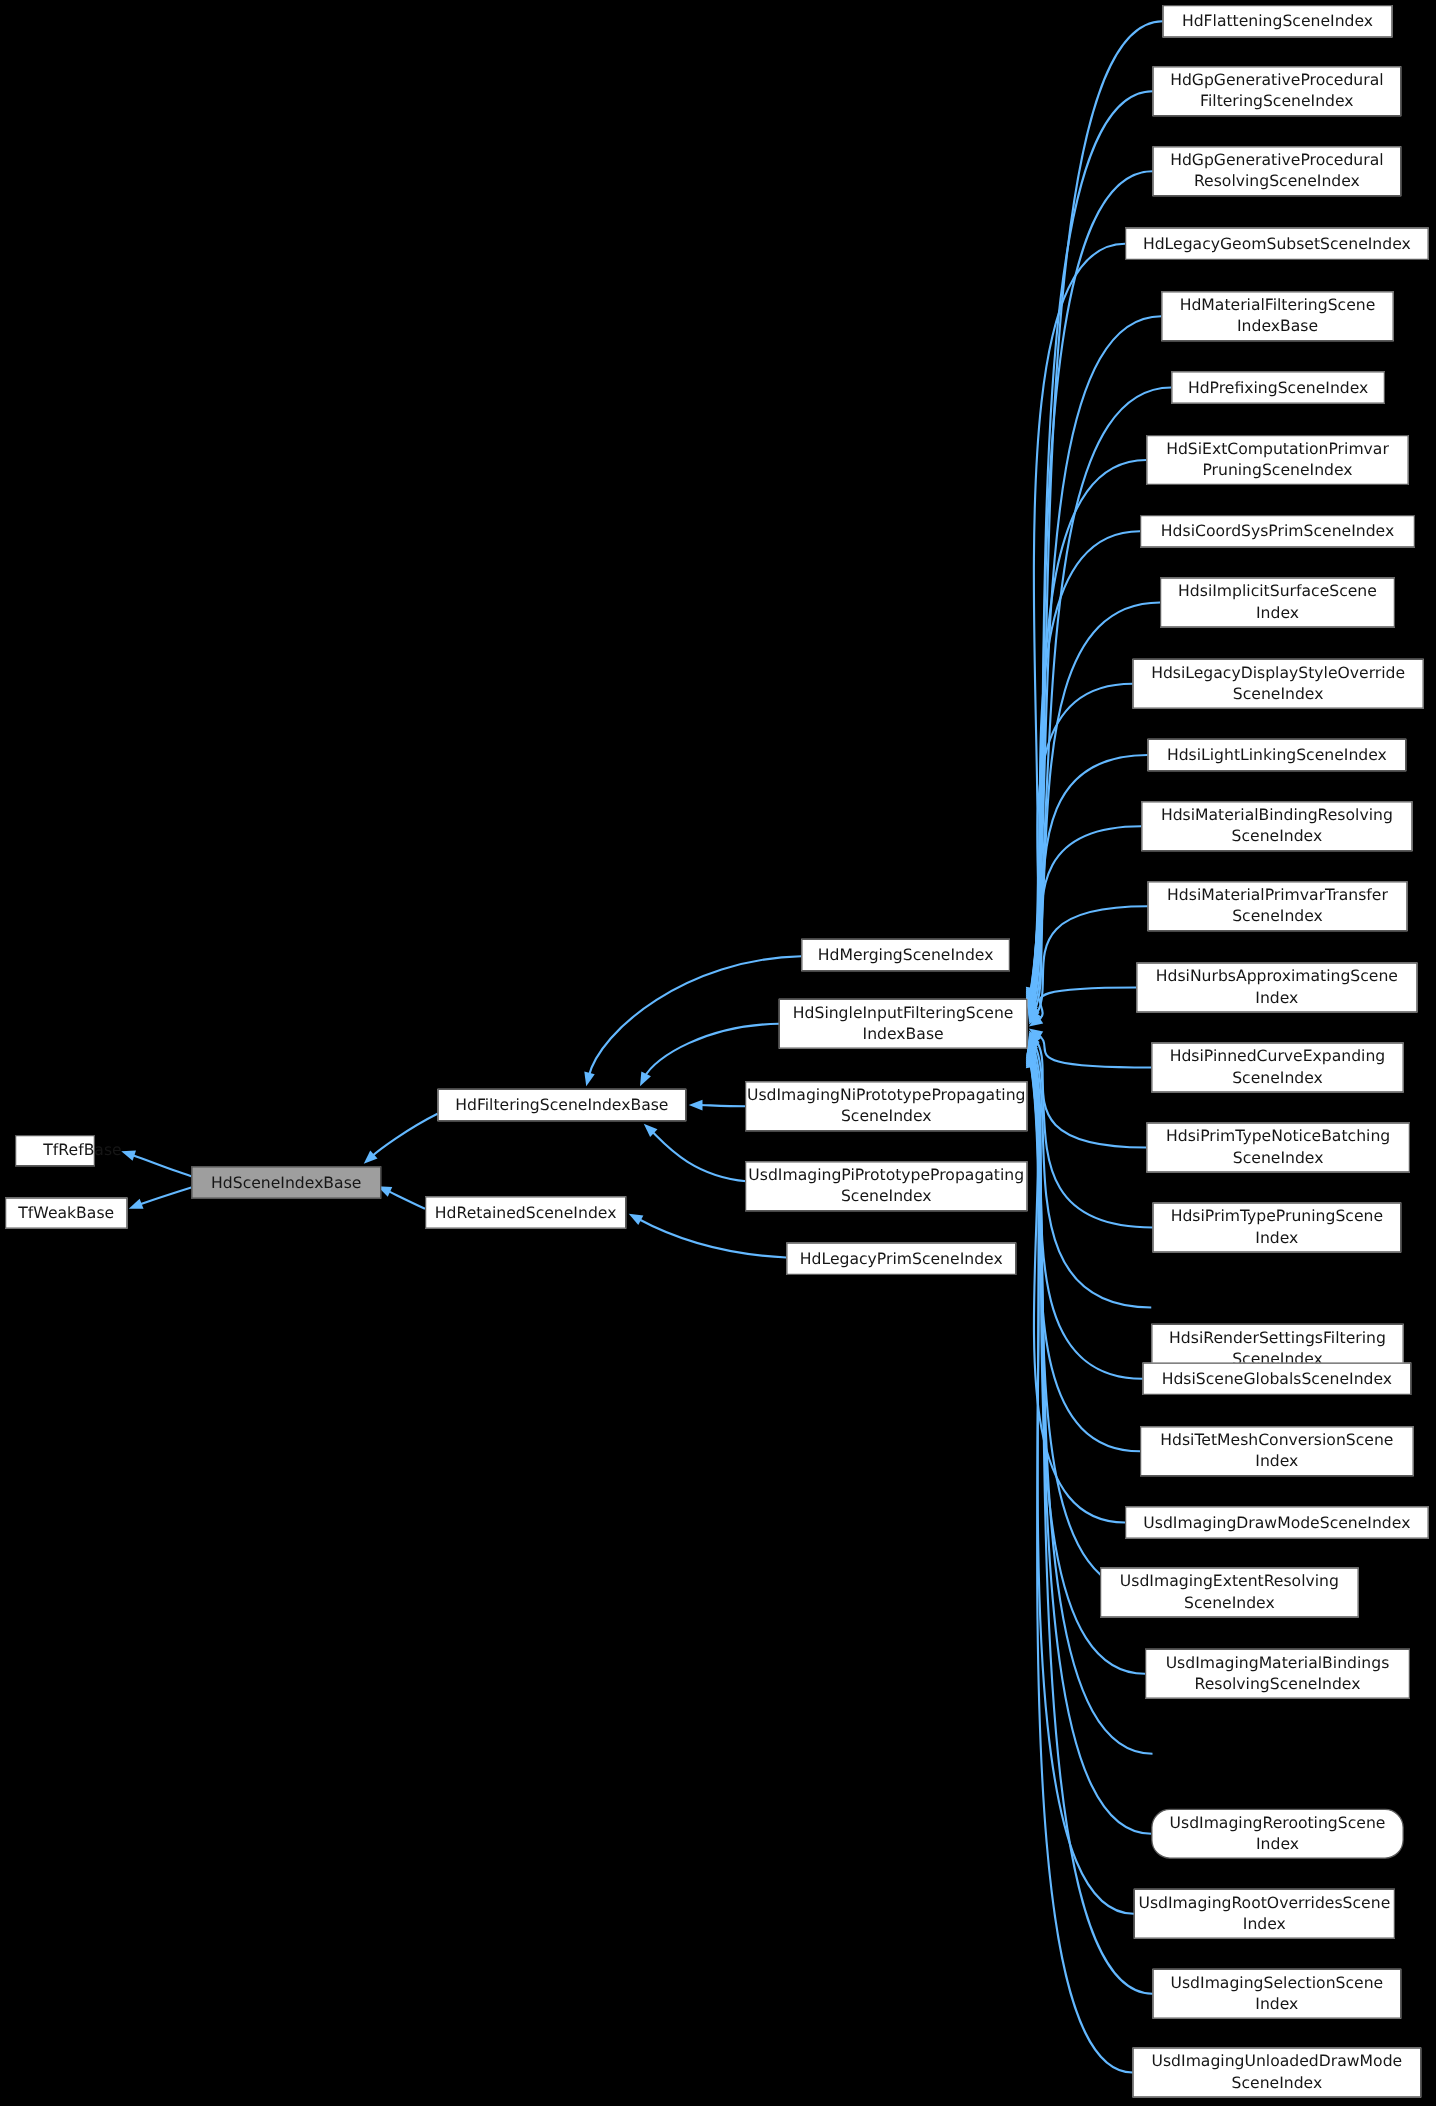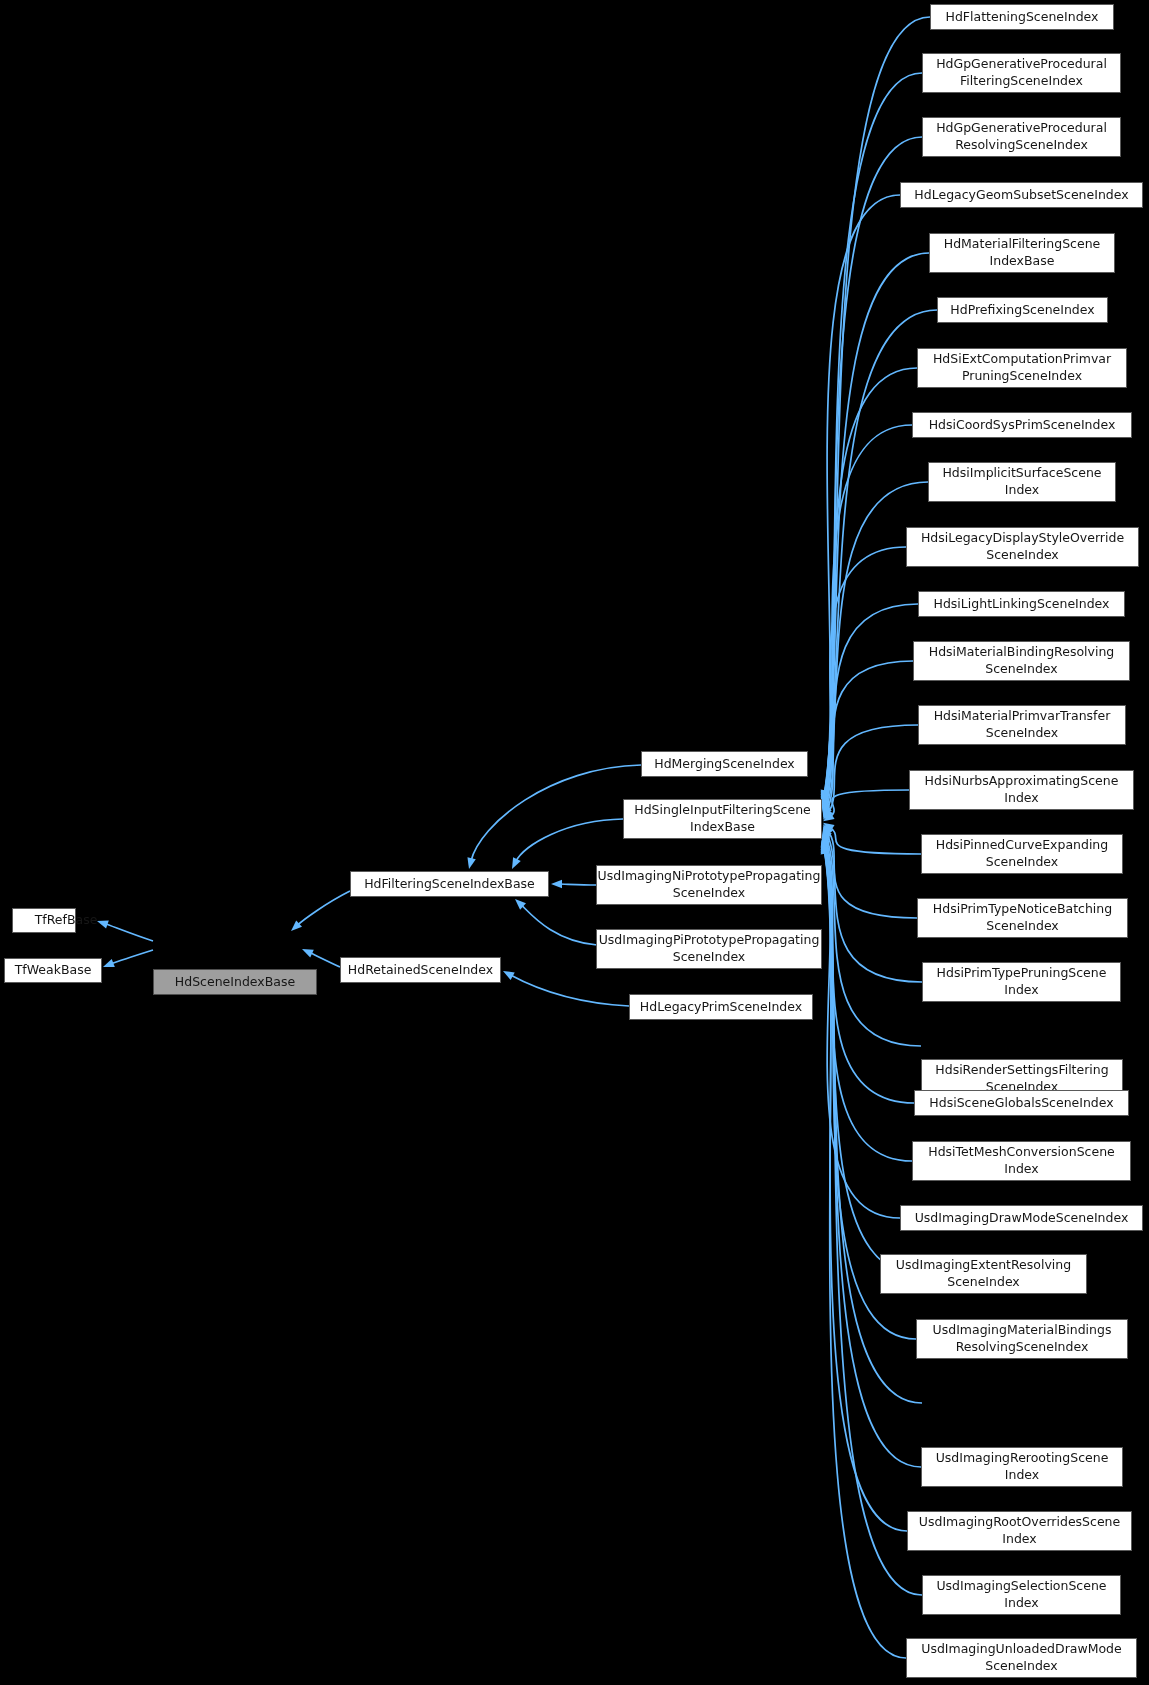--- a/index.html
+++ b/index.html
@@ -100,21 +100,21 @@
       <polygon points="823,838.3333333333334 829.1154784466138,848.4373386465248 820.641829471177,849.9061044689339" class="arrow"></polygon>
       <path d="M 907 1531 C 789 1531, 849 989.8888888888889, 824.3662937882875 847.771353052086" class="edge"></path>
       <polygon points="823,839.8888888888889 829.1154784466138,849.9928942020804 820.641829471177,851.4616600244894" class="arrow"></polygon>
       <path d="M 922 1595 C 804 1595, 849 991.4444444444445, 824.3662937882875 849.3269086076416" class="edge"></path>
       <polygon points="823,841.4444444444445 829.1154784466138,851.5484497576359 820.641829471177,853.017215580045" class="arrow"></polygon>
       <path d="M 906 1658 C 788 1658, 849 993, 824.3662937882875 850.8824641631971" class="edge"></path>
       <polygon points="823,843 829.1154784466138,853.1040053131915 820.641829471177,854.5727711356005" class="arrow"></polygon>
     </svg>
 <div class="node" style="left: 12px; top: 908px; width: 64px; height: 25px; padding-left: 44px;"><span>TfRefBase</span></div>
     <div class="node" style="left: 4px; top: 958px; width: 98px; height: 25px;"><span>TfWeakBase</span></div>
-    <div class="node highlight" style="left: 153px; top: 969px; width: 164px; height: 26px;"><span>HdSceneIndexBase</span></div>
+    <div class="node highlight" style="left: 153px; top: 933px; width: 152px; height: 26px;"><span>HdSceneIndexBase</span></div>
     <div class="node" style="left: 350px; top: 871px; width: 199px; height: 26px;"><span>HdFilteringSceneIndexBase</span></div>
     <div class="node" style="left: 340px; top: 957px; width: 161px; height: 26px;"><span>HdRetainedSceneIndex</span></div>
     <div class="node" style="left: 641px; top: 751px; width: 167px; height: 26px;"><span>HdMergingSceneIndex</span></div>
     <div class="node" style="left: 623px; top: 799px; width: 199px; height: 40px;"><span>HdSingleInputFilteringScene
 IndexBase</span></div>
     <div class="node" style="left: 596px; top: 865px; width: 226px; height: 40px;"><span>UsdImagingNiPrototypePropagating
 SceneIndex</span></div>
     <div class="node" style="left: 596px; top: 929px; width: 226px; height: 40px;"><span>UsdImagingPiPrototypePropagating
 SceneIndex</span></div>
     <div class="node" style="left: 629px; top: 994px; width: 184px; height: 26px;"><span>HdLegacyPrimSceneIndex</span></div>
@@ -150,21 +150,21 @@
     <div class="node" style="left: 921px; top: 1059px; width: 202px; height: 40px;"><span>HdsiRenderSettingsFiltering
 SceneIndex</span></div>
     <div class="node" style="left: 914px; top: 1090px; width: 215px; height: 26px;"><span>HdsiSceneGlobalsSceneIndex</span></div>
     <div class="node" style="left: 912px; top: 1141px; width: 219px; height: 40px;"><span>HdsiTetMeshConversionScene
 Index</span></div>
     <div class="node" style="left: 900px; top: 1205px; width: 243px; height: 26px;"><span>UsdImagingDrawModeSceneIndex</span></div>
     <div class="node" style="left: 880px; top: 1254px; width: 207px; height: 40px;"><span>UsdImagingExtentResolving
 SceneIndex</span></div>
     <div class="node" style="left: 916px; top: 1319px; width: 212px; height: 40px;"><span>UsdImagingMaterialBindings
 ResolvingSceneIndex</span></div>
-    <div class="node" style="left: 921px; top: 1447px; width: 202px; height: 40px;"><span>UsdImagingRerootingScene
+    <div class="node" style="left: 921px; top: 1447px; width: 202px; height: 40px; border-radius: 15px;"><span>UsdImagingRerootingScene
 Index</span></div>
-    <div class="node" style="left: 907px; top: 1511px; width: 225px; height: 40px;"><span>UsdImagingRootOverridesScene
+    <div class="node" style="left: 907px; top: 1511px; width: 209px; height: 40px;"><span>UsdImagingRootOverridesScene
 Index</span></div>
     <div class="node" style="left: 922px; top: 1575px; width: 199px; height: 40px;"><span>UsdImagingSelectionScene
 Index</span></div>
     <div class="node" style="left: 906px; top: 1638px; width: 231px; height: 40px;"><span>UsdImagingUnloadedDrawMode
 SceneIndex</span></div>
   </div>
 
 </body></html>

